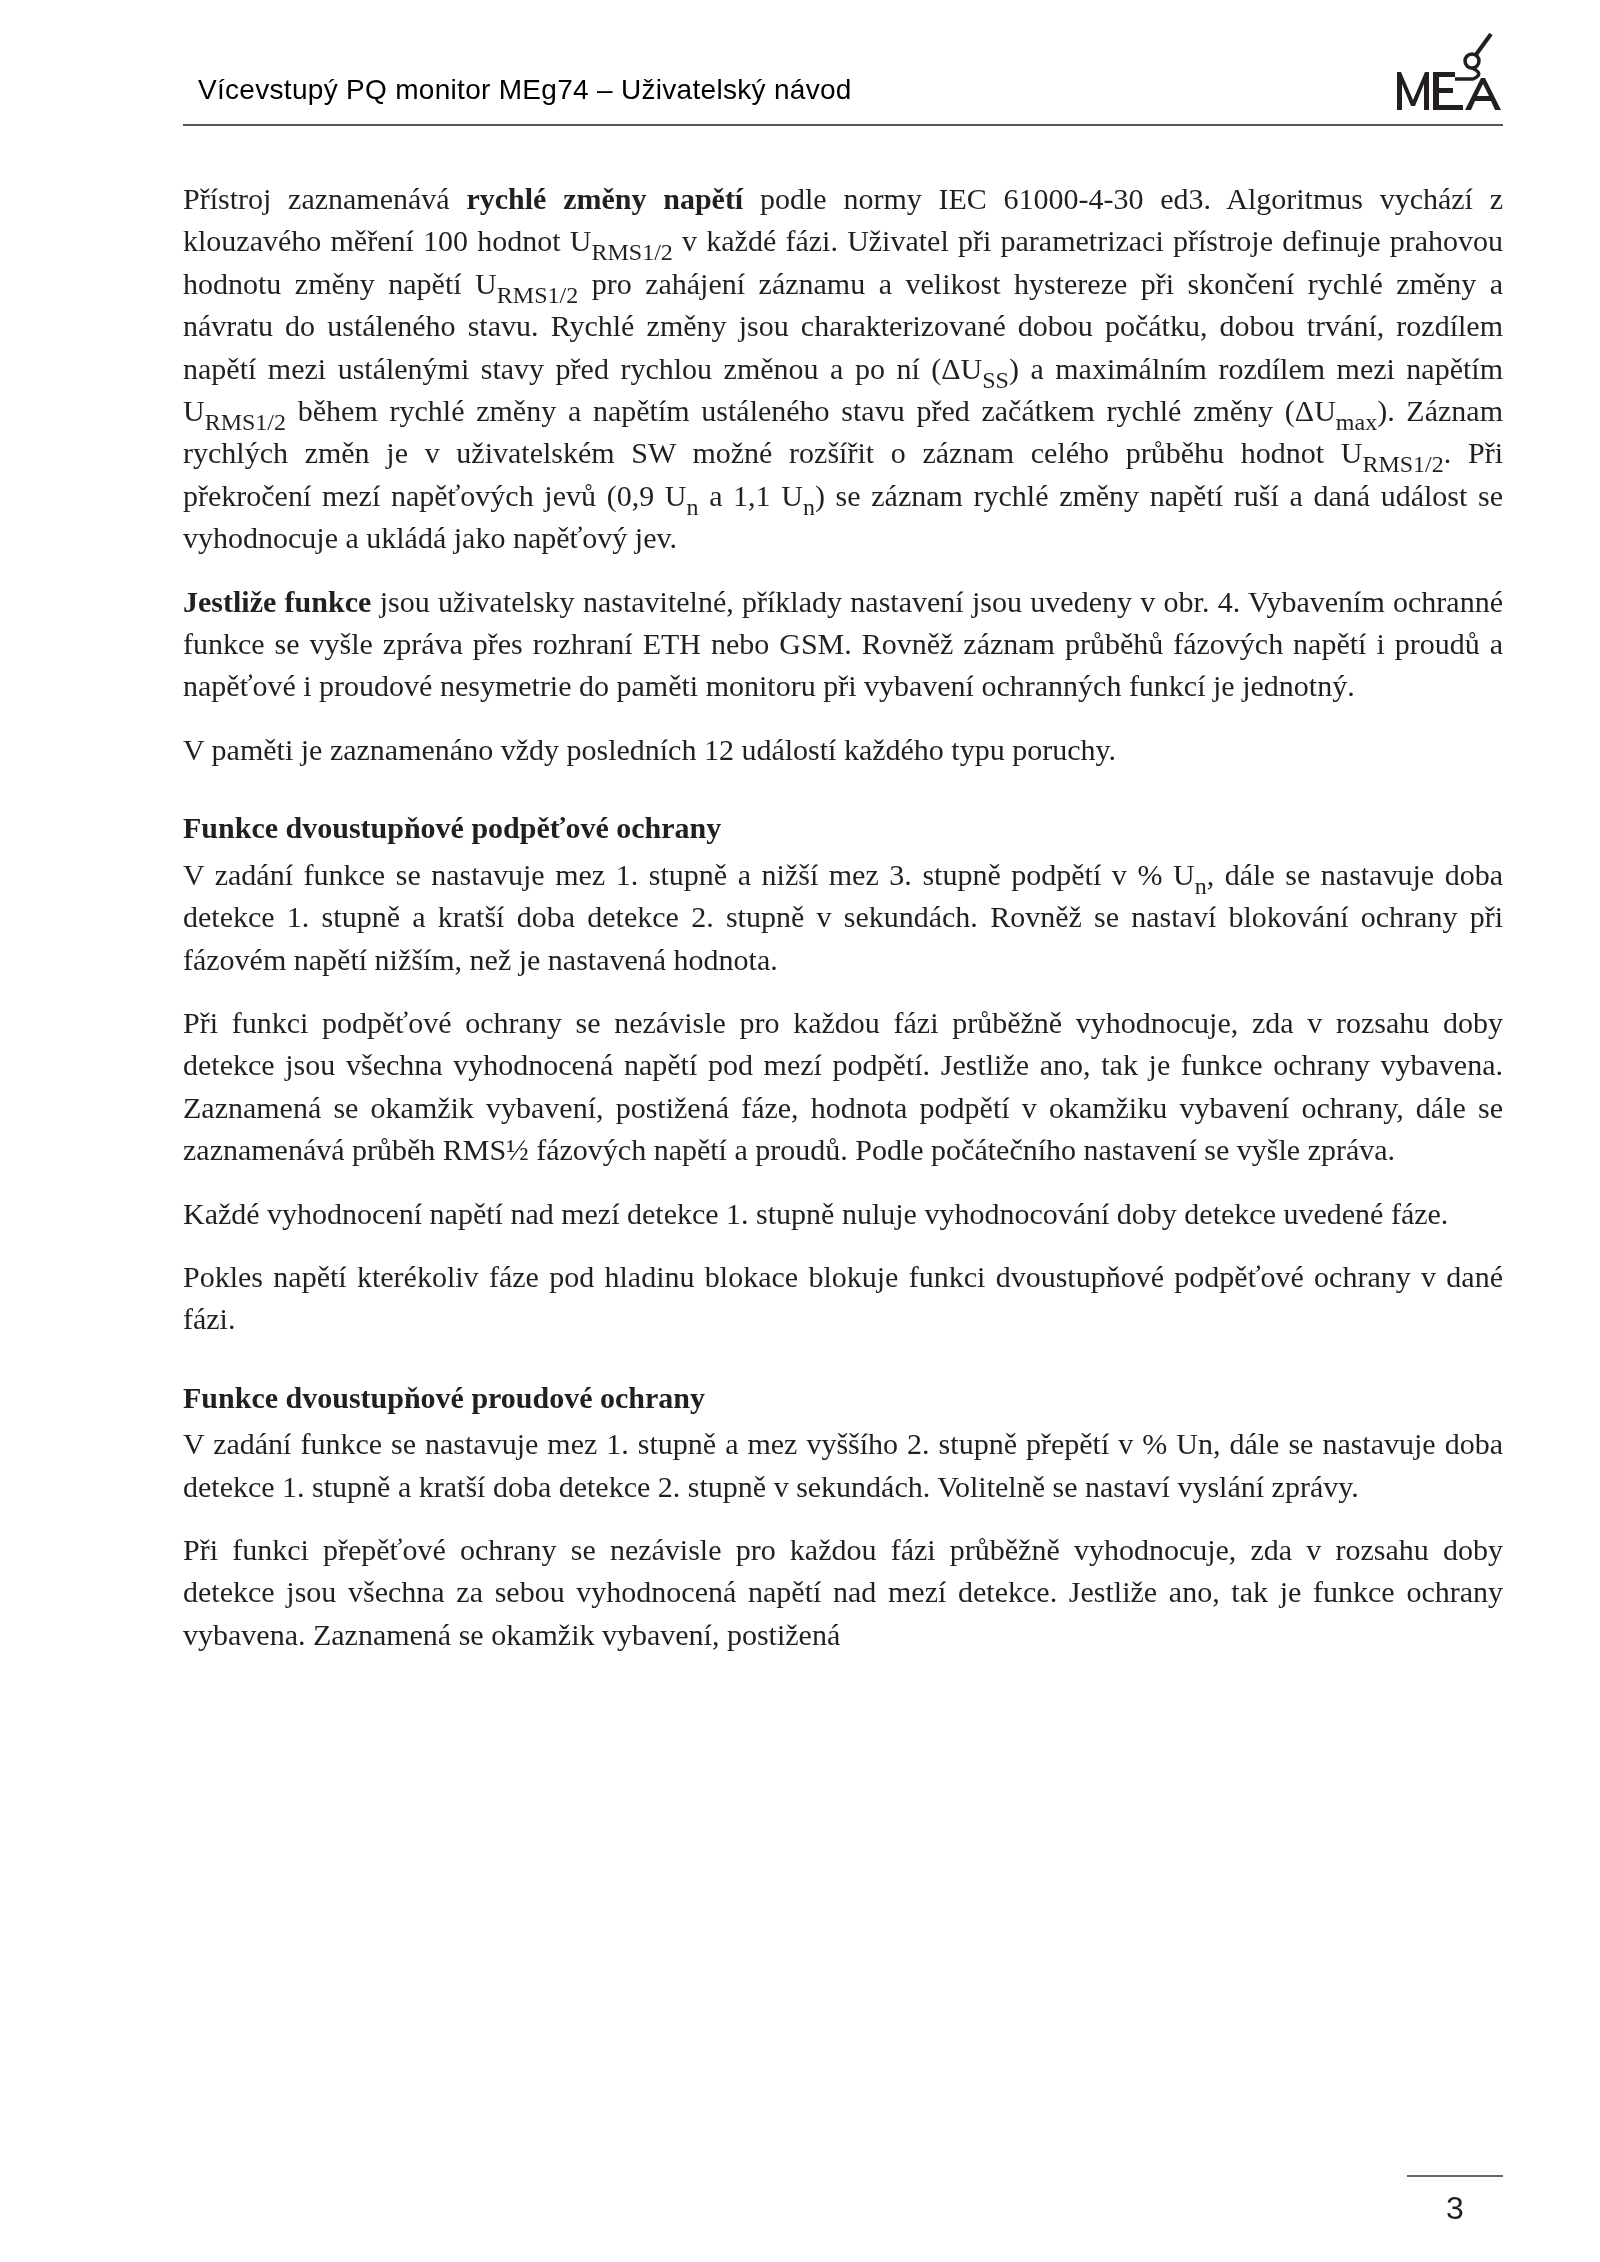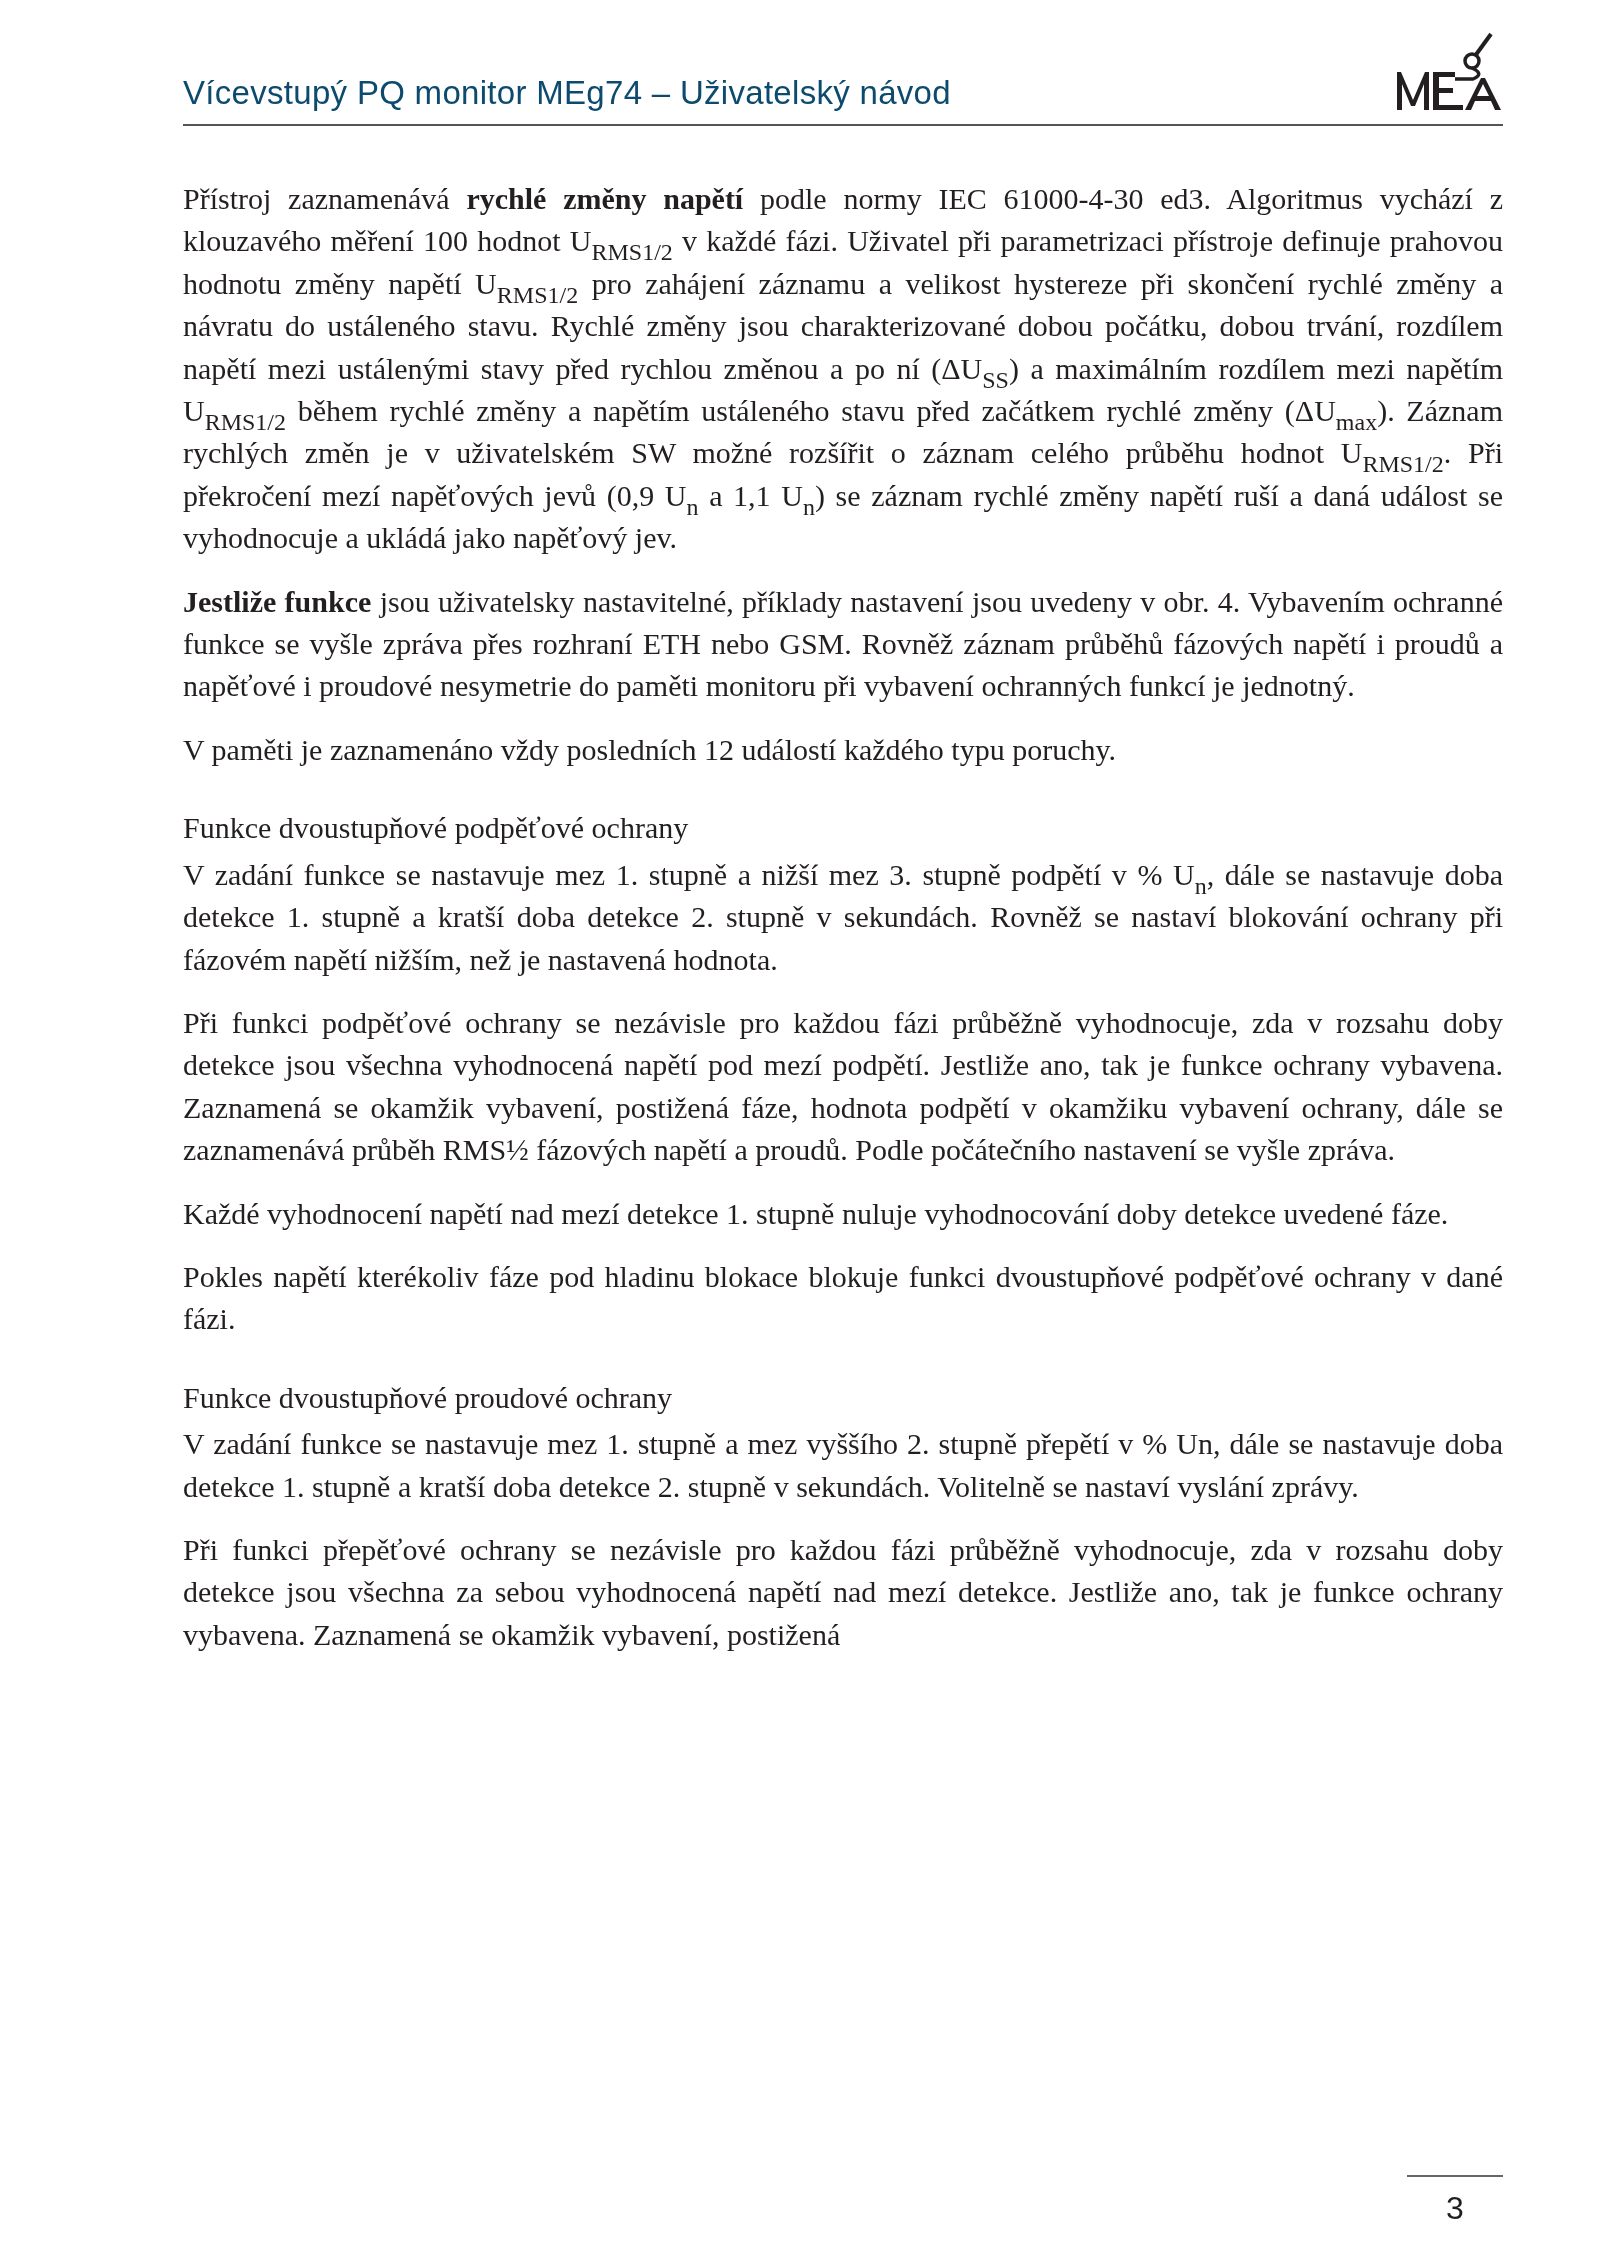--- a/index.html
+++ b/index.html
@@ -1,24 +1,24 @@
 <!DOCTYPE html>
 <html><head>
 <meta charset="utf-8">
 <style>
   html, body { margin: 0; padding: 0; background: #ffffff; }
   body { width: 1600px; height: 2262px; position: relative; overflow: hidden; color: #231f20; }
   .page { position: absolute; left: 0; top: 0; width: 1600px; height: 2262px; }
   .header { position: absolute; left: 183px; top: 60px; width: 1320px; height: 70px; }
-  .header-title { position: absolute; left: 0; top: 14px; font-family: "Liberation Sans", sans-serif; font-size: 33px; color: #0c4a6e; letter-spacing: 0.3px; white-space: nowrap; }
+  .header-title { position: absolute; left: 15px; top: 14px; font-family: "Liberation Sans", sans-serif; font-size: 28px; color: #000000; letter-spacing: 0.3px; white-space: nowrap; }
   .logo { position: absolute; right: 0; top: -28px; width: 110px; height: 82px; }
   .header-rule { position: absolute; left: 183px; top: 124px; width: 1320px; height: 2px; background: #555; }
   .content { position: absolute; left: 183px; top: 178px; width: 1320px; font-family: "Liberation Serif", serif; font-size: 30px; line-height: 42.4px; text-align: justify; color: #231f20; }
   .para { margin: 0 0 21px 0; }
-  .heading { font-weight: normal; margin: 36px 0 4px 0; }
+  .heading { font-weight: bold; margin: 36px 0 4px 0; }
   b { font-weight: bold; }
   sub { font-size: 24px; vertical-align: -9px; line-height: 0; }
   .footer-rule { position: absolute; left: 1407px; top: 2175px; width: 96px; height: 2px; background: #666; }
   .page-number { position: absolute; left: 1420px; top: 2190px; width: 70px; text-align: center; font-family: "Liberation Sans", sans-serif; font-size: 32px; color: #231f20; }
 </style>
 </head>
 <body>
 
 <div class="page">
 

